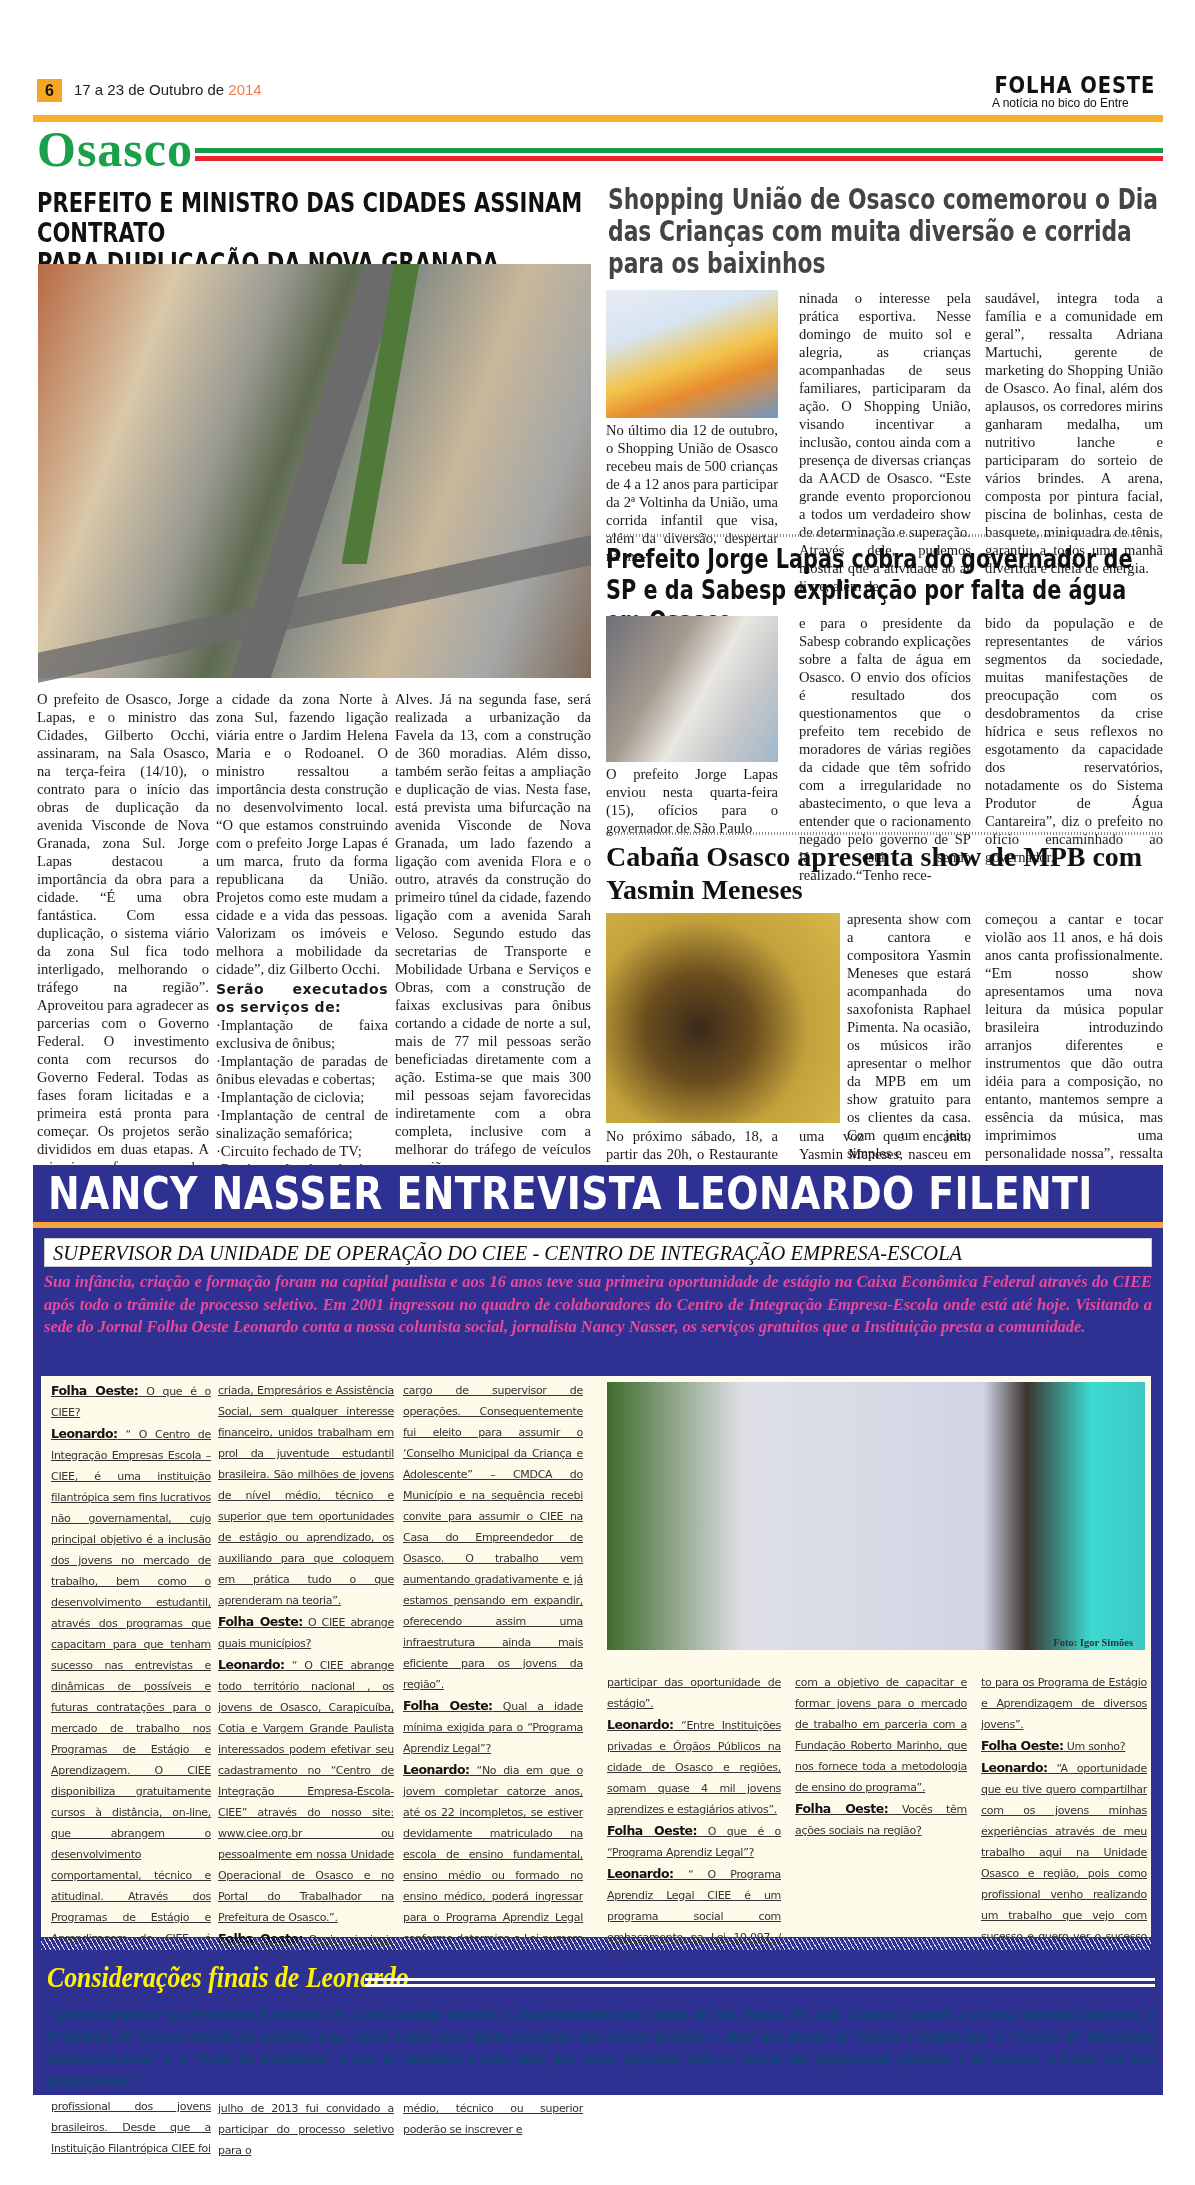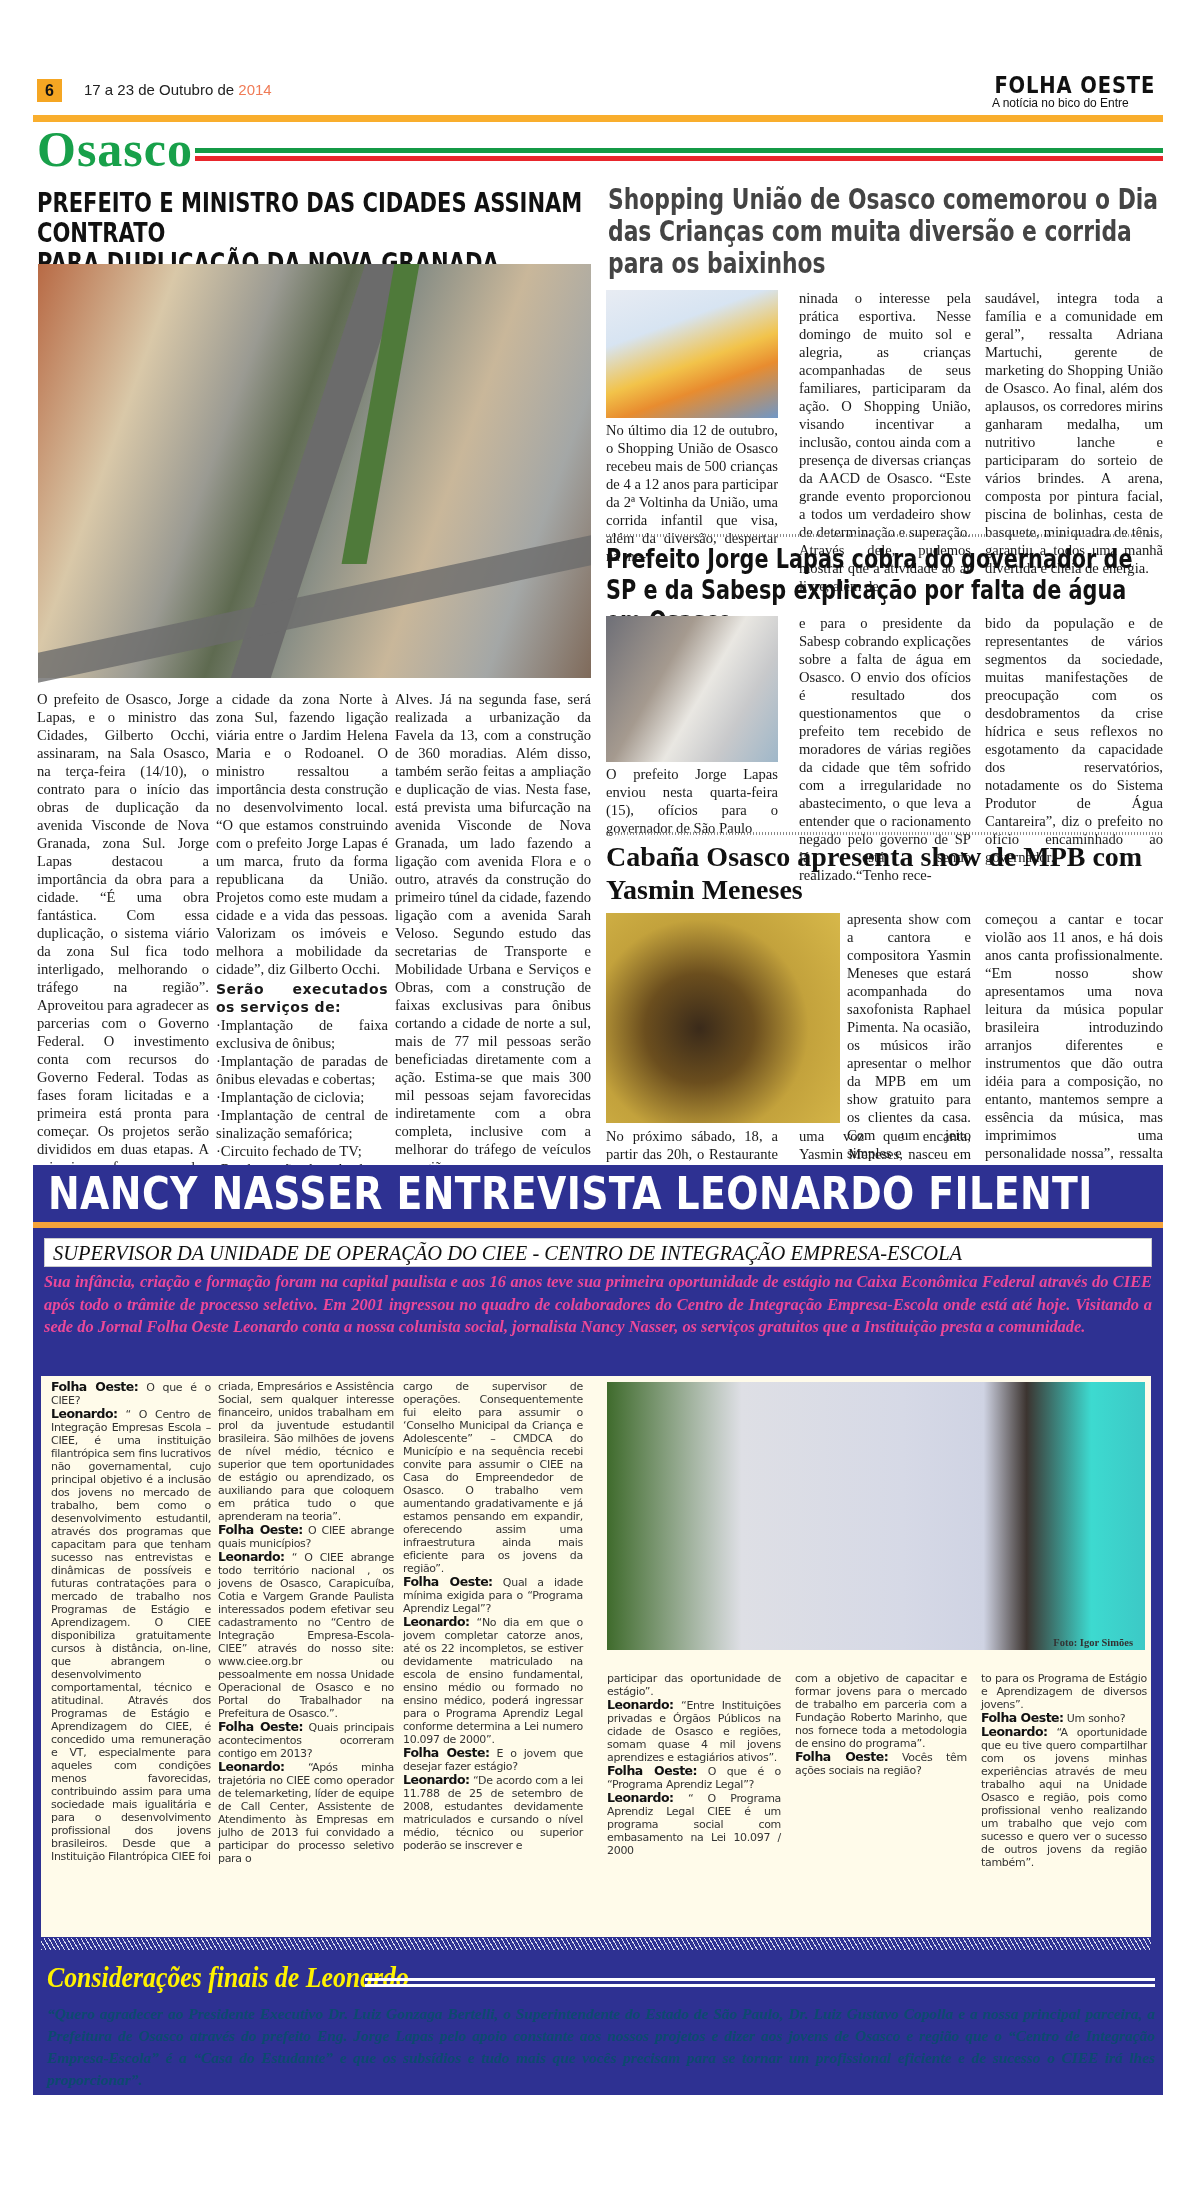--- a/index.html
+++ b/index.html
@@ -2,21 +2,21 @@
 <html><head>
 <meta charset="utf-8">
 <style>
   * { box-sizing: border-box; margin: 0; padding: 0; }
   html, body { width: 1195px; height: 2185px; background: #fff; overflow: hidden; }
   body { position: relative; font-family: "Liberation Serif", serif; color: #111; }
   .abs { position: absolute; }
 
   
   .page-num { left: 37px; top: 79px; width: 25px; height: 23px; background: #f5a623; font: bold 16px "Liberation Sans", sans-serif; color: #111; text-align: center; line-height: 23px; }
-  .date { left: 84px; top: 81px; font: 15px "Liberation Sans", sans-serif; color: #222; }
+  .date { left: 74px; top: 81px; font: 15px "Liberation Sans", sans-serif; color: #222; }
   .date .yr { color: #f07b56; }
   .brand { right: 40px; top: 72px; text-align: center; }
   .brand .name { font: bold 23px "DejaVu Sans", sans-serif; letter-spacing: 1px; transform: scaleX(0.85); transform-origin: right; color: #111; }
   .brand .slogan { font: 12px "Liberation Sans", sans-serif; color: #111; margin-top: -2px; }
   .orange-bar { left: 33px; top: 115px; width: 1130px; height: 7px; background: #f9ae2d; }
 
   .section-title { left: 37px; top: 120px; font: bold 50px "Liberation Serif", serif; color: #18a04a; letter-spacing: 1px; }
   .flag-lines { left: 195px; top: 148px; width: 968px; }
   .flag-lines div { height: 5px; margin-bottom: 3px; }
   .flag-lines .g { background: #149a46; }
@@ -46,21 +46,21 @@
 
   
   .interview { left: 33px; top: 1165px; width: 1130px; height: 790px; background: #2e3192; }
   .iv-title { left: 48px; top: 1168px; font: bold 44px "DejaVu Sans", sans-serif; color: #fff; letter-spacing: 0.5px; transform: scaleX(0.86); transform-origin: left top; white-space: nowrap; }
   .iv-orange { left: 33px; top: 1222px; width: 1130px; height: 6px; background: #f5a33a; }
   .iv-sub { left: 44px; top: 1238px; width: 1108px; height: 29px; background: #fff; border: 1px solid #ccc; }
   .iv-sub span { position:absolute; left: 8px; top: 1px; font: italic 22px "Liberation Serif", serif; color: #111; transform: scaleX(0.93); transform-origin: left top; white-space: nowrap; }
   .iv-lead { left: 44px; top: 1271px; width: 1108px; font: italic bold 16.4px "Liberation Serif", serif; line-height: 22.5px; color: #ec4899; text-align: justify; }
   .iv-body { left: 41px; top: 1376px; width: 1110px; height: 561px; background: #fffbea; }
   .iv-hatch { left: 41px; top: 1938px; width: 1110px; height: 12px; background: repeating-linear-gradient(60deg, #d7d9ef 0 1px, transparent 1px 4px); }
-  .sans-text { font-family: "DejaVu Sans", sans-serif; font-size: 11px; line-height: 13px; text-align: justify; color: #333; letter-spacing: -0.3px; }
+  .sans-text { font-family: "DejaVu Sans", sans-serif; font-size: 11px; line-height: 21px; text-align: justify; color: #333; letter-spacing: -0.3px; text-decoration: underline; }
   .q { font-family: "DejaVu Sans", sans-serif; font-weight: bold; color: #111; letter-spacing: -0.5px; }
   .iv-photo { left: 607px; top: 1382px; width: 538px; height: 268px; background: linear-gradient(90deg, #3f6b2c 0%, #dedfe5 25%, #d6d9e6 55%, #cfd3e3 70%, #3c3430 78%, #3ddad0 90%, #3cc9c6 100%); }
   .photo-credit { right: 12px; bottom: 2px; position:absolute; font: bold 10.5px "Liberation Serif", serif; color: #333; }
 
   .final { left: 33px; top: 1955px; width: 1130px; height: 140px; background: #2e3192; }
   .final-title { left: 47px; top: 1960px; font: italic bold 30px "Liberation Serif", serif; color: #fff200; transform: scaleX(0.86); transform-origin: left top; white-space: nowrap; }
   .final-lines { left: 365px; top: 1978px; width: 790px; }
   .final-lines div { height: 3px; background: #fff; margin-bottom: 3px; }
   .final-text { left: 47px; top: 2003px; width: 1108px; font: italic bold 15.4px "Liberation Serif", serif; line-height: 22px; color: #0c4a6e; text-align: justify; }
 </style>

